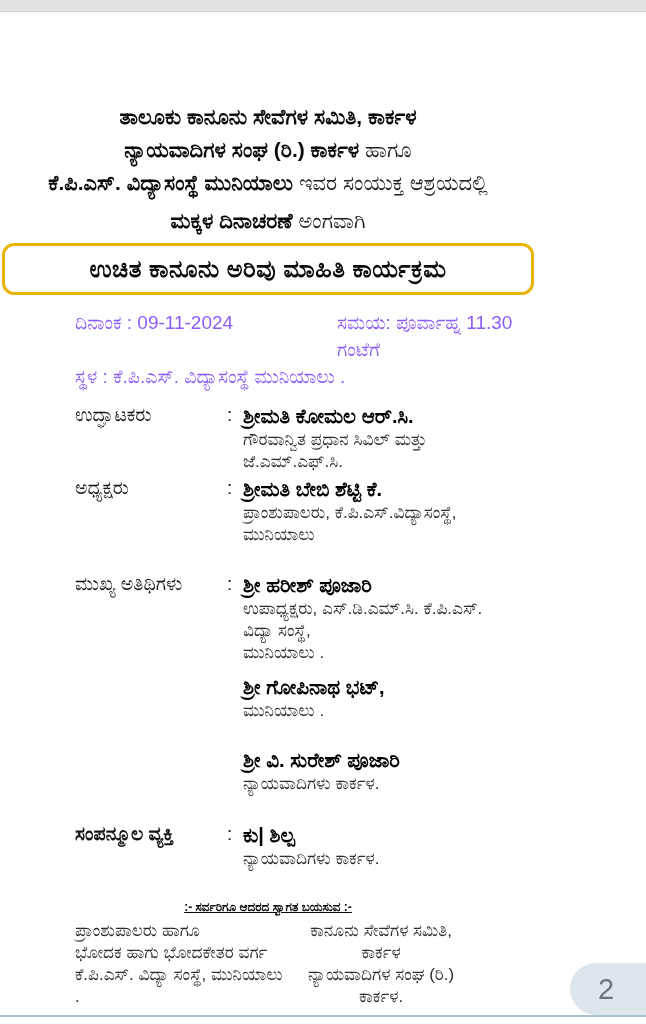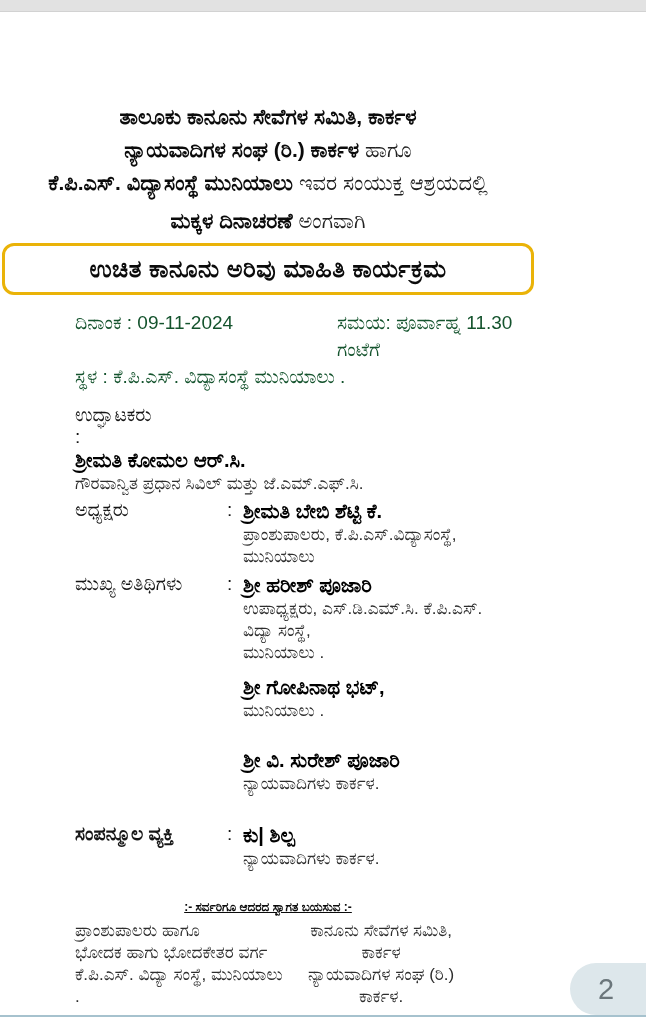--- a/index.html
+++ b/index.html
@@ -17,32 +17,32 @@
   .header{ text-align:center;margin-top:88px;font-size:21px;line-height:33px;font-weight:bold;}
   .header .reg{font-weight:normal;color:#222;}
   .occasion{ text-align:center;margin-top:10px;font-size:21px;font-weight:bold;}
   .occasion .reg{font-weight:normal;color:#222;}
   .title-box{
     margin:10px auto 0 auto;width:498px;
     border:3px solid #eab308;border-radius:12px;
     padding:9px 14px;text-align:center;
     font-size:24px;font-weight:bold;letter-spacing:.5px;
   }
-  .meta{margin:14px 0 0 75px;font-size:19px;color:#14532d;line-height:27px;}
+  .meta{margin:14px 0 0 75px;font-size:19px;color:#8b5cf6;line-height:27px;}
   .meta-row{display:flex;}
   .meta-date{width:262px;flex-shrink:0;}
   .sections{margin-top:14px;}
   .section-row{display:flex;margin-left:75px;padding-right:36px;}
   .sec-label{width:152px;flex-shrink:0;font-size:19px;color:#161616;}
   .sec-label.bold{font-weight:bold;}
   .sec-colon{width:16px;flex-shrink:0;font-size:19px;color:#161616;}
   .sec-content{flex:1;}
   .sec-name{font-size:20px;font-weight:bold;line-height:25px;color:#000;}
   .sec-detail{font-size:17px;line-height:22px;color:#2d2d2d;}
-  .mb4{margin-bottom:4px;flex-direction:column;} .mb15{margin-bottom:5px;} .mb11{margin-bottom:11px;}
+  .mb4{margin-bottom:4px;} .mb15{margin-bottom:27px;} .mb11{margin-bottom:11px;}
   .mb26{margin-bottom:26px;} .mb28{margin-bottom:28px;}
   .welcome{
     text-align:center;margin-top:30px;
     font-size:12px;font-weight:bold;text-decoration:underline;
     color:#0b0b0b;
   }
   .footer-cols{
     display:flex;justify-content:flex-end;
     margin:6px 60px 0 75px;
     font-size:17px;line-height:22px;color:#2d2d2d;

